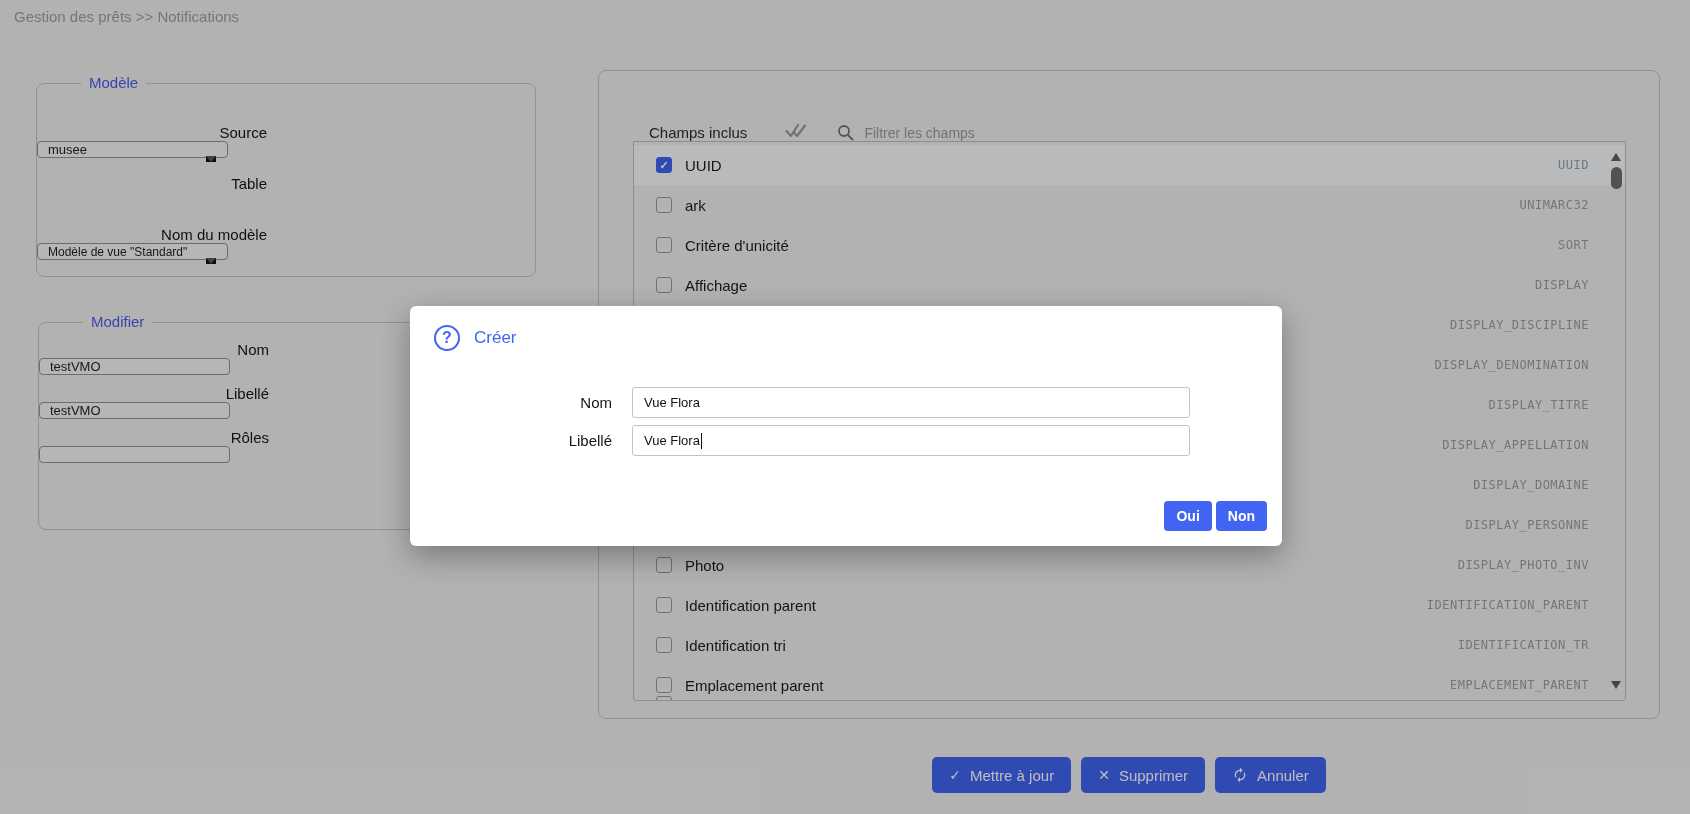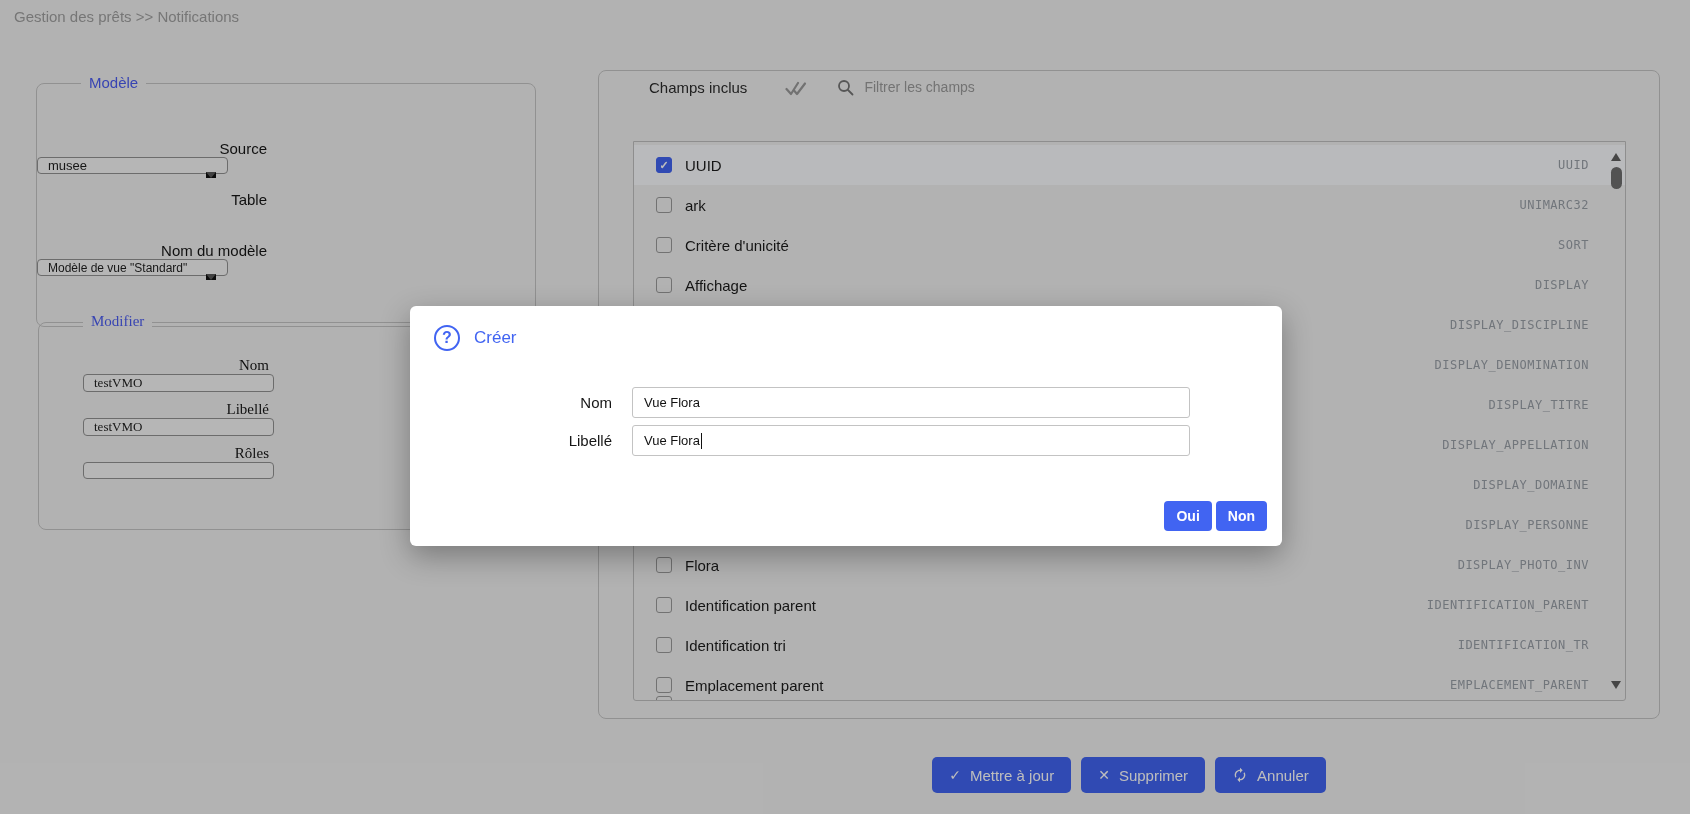--- a/index.html
+++ b/index.html
@@ -20,52 +20,52 @@
   
   .fieldset {
     position:absolute;
     border:1px solid #c4c4c4; border-radius:8px;
   }
   .fieldset .legend {
     position:absolute; top:-10px; left:44px;
     background:#f1f1f1; padding:0 8px;
     font-size:15px; color:#4b5cf0;
   }
-  .fs-model    { left:36px; top:83px;  width:500px; height:244px; padding-top:56px; }
-  .fs-modify   { left:38px; top:322px; width:498px; height:208px; padding-top:34px;font-family:Liberation Serif, serif; }
+  .fs-model    { left:36px; top:83px;  width:500px; height:194px; padding-top:40px; }
+  .fs-modify   { left:38px; top:322px; width:498px; height:208px; padding-top:18px; }
   .form-row { display:flex; align-items:flex-start; height:34px;flex-direction:column; }
   .fs-model  .form-row { margin-bottom:17px; }
   .fs-modify .form-row { margin-bottom:10px; }
   .form-row .lbl {
     width:248px; padding-right:18px; text-align:right;
     font-size:15px; color:#161616;
   }
   .control {
     position:relative; width:191px; height:34px;
     background:#f6f6f6; border:1px solid #929292; border-radius:4px;
     font-size:13px; color:#1f1f1f;
     display:flex; align-items:center; padding:0 22px 0 10px;
   }
   .control .val { overflow:hidden; white-space:nowrap; }
   .dropdown .caret {
     position:absolute; right:11px; top:14px;
     width:0; height:0;
     border-left:5px solid transparent; border-right:5px solid transparent;
     border-top:6px solid #5a5a5a;
   }
-  .textfield { padding-right:8px;margin-left:44px; }
+  .textfield { padding-right:8px; }
 
   
   .panel {
     position:absolute; left:598px; top:70px; width:1062px; height:649px;
     border:1px solid #c4c4c4; border-radius:8px;
   }
   .panel-header {
-    position:absolute; left:0; top:8px; height:70px; width:100%;
-    display:flex; align-items:flex-start; padding-left:50px;
+    position:absolute; left:0; top:0; height:70px; width:100%;
+    display:flex; align-items:flex-end; padding-left:50px;
   }
   .panel-title { font-size:15px; color:#2d2d2d; }
   .dblcheck-icon { margin-left:38px; width:22px; height:20px; }
   .search-icon { margin-left:30px; width:17px; height:17px; }
   .filter-input {
     margin-left:10px; border:none; outline:none; background:transparent;
     font-size:14px; color:#333; width:320px;
     font-family:"Liberation Sans", sans-serif;
   }
   .filter-input::placeholder { color:#9b9b9b; }
@@ -286,21 +286,21 @@
   </div>
 
   <div class="frow">
     <span class="cb"></span>
     <span class="flabel"></span>
     <span class="fcode">DISPLAY_PERSONNE</span>
   </div>
 
   <div class="frow">
     <span class="cb"></span>
-    <span class="flabel">Flora</span>
+    <span class="flabel">Photo</span>
     <span class="fcode">DISPLAY_PHOTO_INV</span>
   </div>
 
   <div class="frow">
     <span class="cb"></span>
     <span class="flabel">Identification parent</span>
     <span class="fcode">IDENTIFICATION_PARENT</span>
   </div>
 
   <div class="frow">

